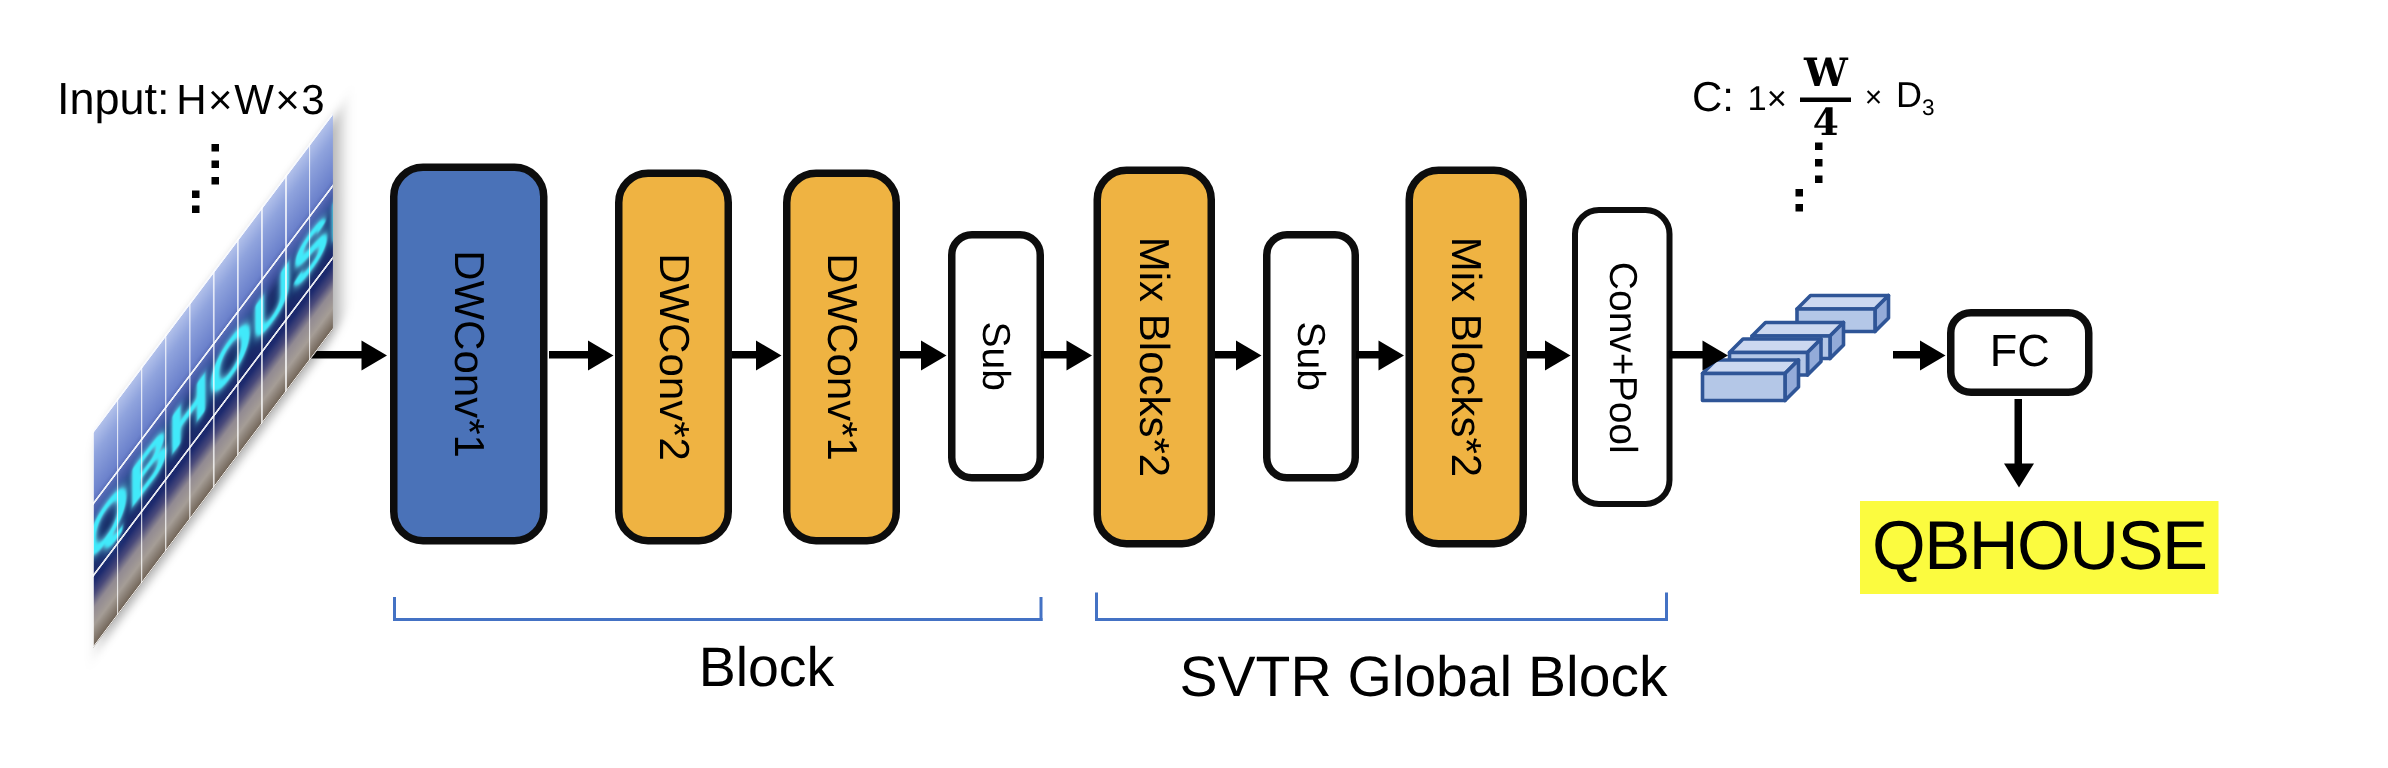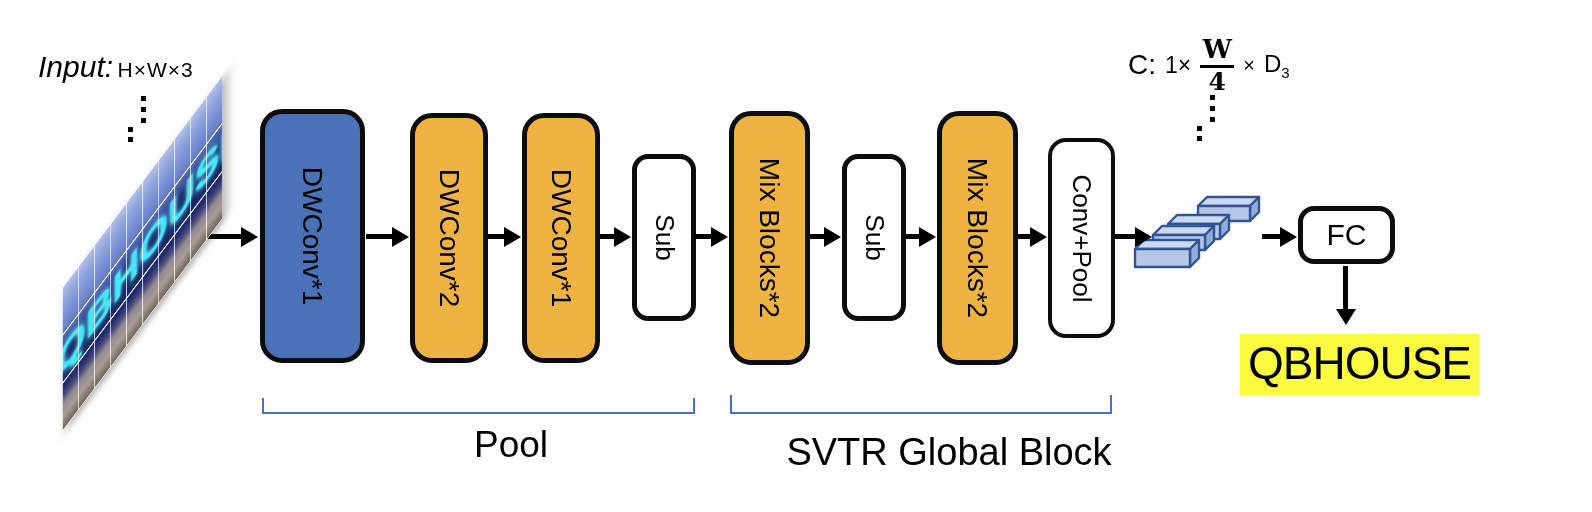--- a/index.html
+++ b/index.html
@@ -1,22 +1,22 @@
 <!DOCTYPE html>
 <html><head>
 <meta charset="utf-8">
 <style>
   html,body{margin:0;padding:0;background:#fff;}
   .canvas{position:relative;width:1592px;height:512px;background:#ffffff;overflow:hidden;
           font-family:"Liberation Sans",sans-serif;color:#000;}
 
   
   .input-label{position:absolute;left:38px;top:50px;white-space:nowrap;}
-  .input-label .big{font-size:30px;font-style:italic;}
-  .input-label .dims{font-size:21px;letter-spacing:1px;}
+  .input-label .big{font-size:30px;}
+  .input-label .dims{font-size:28px;letter-spacing:1px;}
   .dot{position:absolute;width:5px;height:5px;background:#000;}
 
   
   .input-img{position:absolute;left:62px;top:287px;width:160px;height:145px;
              transform:skewY(-53deg);transform-origin:0 0;overflow:hidden;z-index:3;
              filter:drop-shadow(5px 5px 5px rgba(0,0,0,.30));
              background:linear-gradient(180deg,#b6c4ec 0%,#8fa3dd 12%,#6c82cc 30%,#3f4f9c 40%,
                #1e2a6a 46%,#131c58 52%,#1d2a6e 70%,#4a4a7a 76%,#918a92 82%,#a59d96 90%,#6f6255 100%);}
   .input-img .sign-text{position:absolute;left:-5px;top:53px;width:172px;text-align:center;
              font-weight:bold;font-size:37px;letter-spacing:0px;color:#41e9fa;
@@ -170,16 +170,16 @@
   </svg>
 
   <div class="block fcbox" style="left:1298px;top:206px;width:97px;height:58px">
     <span class="htext">FC</span>
   </div>
 
   <div class="output-word">QBHOUSE</div>
 
   <div class="brace" style="left:262px;top:398px;width:433px;height:16px"></div>
   <div class="brace" style="left:730px;top:395px;width:382px;height:19px"></div>
-  <div class="brace-label" style="left:311px;top:424px;width:400px;font-size:37px">Pool</div>
+  <div class="brace-label" style="left:311px;top:424px;width:400px;font-size:37px">Block</div>
   <div class="brace-label" style="left:749px;top:431px;width:400px;font-size:38px">SVTR Global Block</div>
 
 </div>
 
 </body></html>

